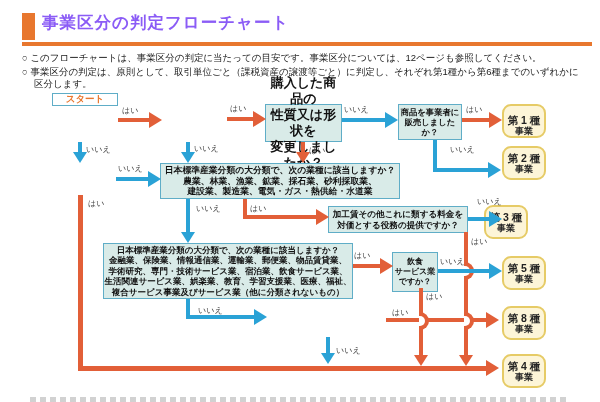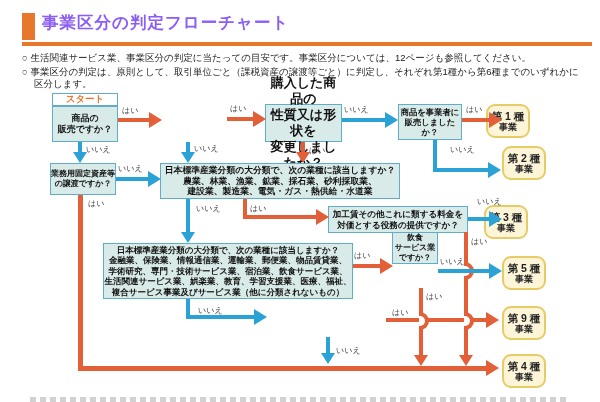--- a/index.html
+++ b/index.html
@@ -40,66 +40,62 @@
       background:repeating-linear-gradient(90deg,#9a9a9a 0 6px,transparent 6px 10px);}
 </style>
 </head>
 <body>
 
 <div class="page">
 
   <div class="hdr-sq"></div>
   <div class="title">事業区分の判定フローチャート</div>
   <div class="hdr-rule"></div>
-  <div class="bl" style="left:22px;top:52px;">○ 生活関連サービス業、事業区分の判定に当たっての目安です。事業区分については、12ページも参照してください。</div>
+  <div class="bl" style="left:22px;top:52px;">○ このフローチャートは、事業区分の判定に当たっての目安です。事業区分については、12ページも参照してください。</div>
   <div class="bl" style="left:22px;top:66px;">○ 事業区分の判定は、原則として、取引単位ごと（課税資産の譲渡等ごと）に判定し、それぞれ第1種から第6種までのいずれかに</div>
   <div class="bl" style="left:34px;top:78px;">区分します。</div>
 
   <div class="start" style="left:52px;top:93px;width:66px;height:13px;font-size:9.5px;">スタート</div>
-  <div class="q" style="left:52px;top:106px;width:66px;height:36px;font-size:9px;">商品の
-販売ですか？</div>
   <div class="q" style="left:265px;top:104px;width:77px;height:38px;font-size:13px;">購入した商品の
 性質又は形状を
 変更しましたか？</div>
   <div class="q" style="left:398px;top:104px;width:64px;height:36px;font-size:8.3px;">商品を事業者に
 販売しましたか？</div>
-  <div class="q" style="left:50px;top:163px;width:66px;height:32px;font-size:8px;">業務用固定資産等
-の譲渡ですか？</div>
   <div class="q" style="left:160px;top:163px;width:240px;height:36px;font-size:8.8px;">日本標準産業分類の大分類で、次の業種に該当しますか？
 農業、林業、漁業、鉱業、採石業、砂利採取業、
 建設業、製造業、電気・ガス・熱供給・水道業</div>
   <div class="q" style="left:328px;top:206px;width:140px;height:27px;font-size:8.6px;">加工賃その他これに類する料金を
 対価とする役務の提供ですか？</div>
   <div class="q" style="left:103px;top:243px;width:250px;height:56px;font-size:8.5px;">日本標準産業分類の大分類で、次の業種に該当しますか？
 金融業、保険業、情報通信業、運輸業、郵便業、物品賃貸業、
 学術研究、専門・技術サービス業、宿泊業、飲食サービス業、
 生活関連サービス業、娯楽業、教育、学習支援業、医療、福祉、
 複合サービス事業及びサービス業（他に分類されないもの）</div>
-  <div class="q" style="left:392px;top:232px;width:46px;height:32px;font-size:8px;">飲食
+  <div class="q" style="left:392px;top:252px;width:46px;height:40px;font-size:8px;">飲食
 サービス業
 ですか？</div>
 
-  <div class="r" style="left:486px;top:104px;">
+  <div class="r" style="left:502px;top:104px;justify-content:flex-end;">
     <span class="l1">第 1 種</span>
     <span class="l2">事業</span>
   </div>
   <div class="r" style="left:502px;top:146px;">
     <span class="l1">第 2 種</span>
     <span class="l2">事業</span>
   </div>
   <div class="r" style="left:484px;top:205px;">
     <span class="l1">第 3 種</span>
     <span class="l2">事業</span>
   </div>
   <div class="r" style="left:502px;top:256px;justify-content:center;">
     <span class="l1">第 5 種</span>
     <span class="l2">事業</span>
   </div>
   <div class="r" style="left:502px;top:306px;">
-    <span class="l1">第 9 種</span>
+    <span class="l1">第 8 種</span>
     <span class="l2">事業</span>
   </div>
   <div class="r" style="left:502px;top:354px;">
     <span class="l1">第 4 種</span>
     <span class="l2">事業</span>
   </div>
 
   <div class="hl o" style="left:118px;top:118px;width:33px;height:4px;"></div>
   <div class="ar o" style="left:149px;top:112px;"></div>
 

